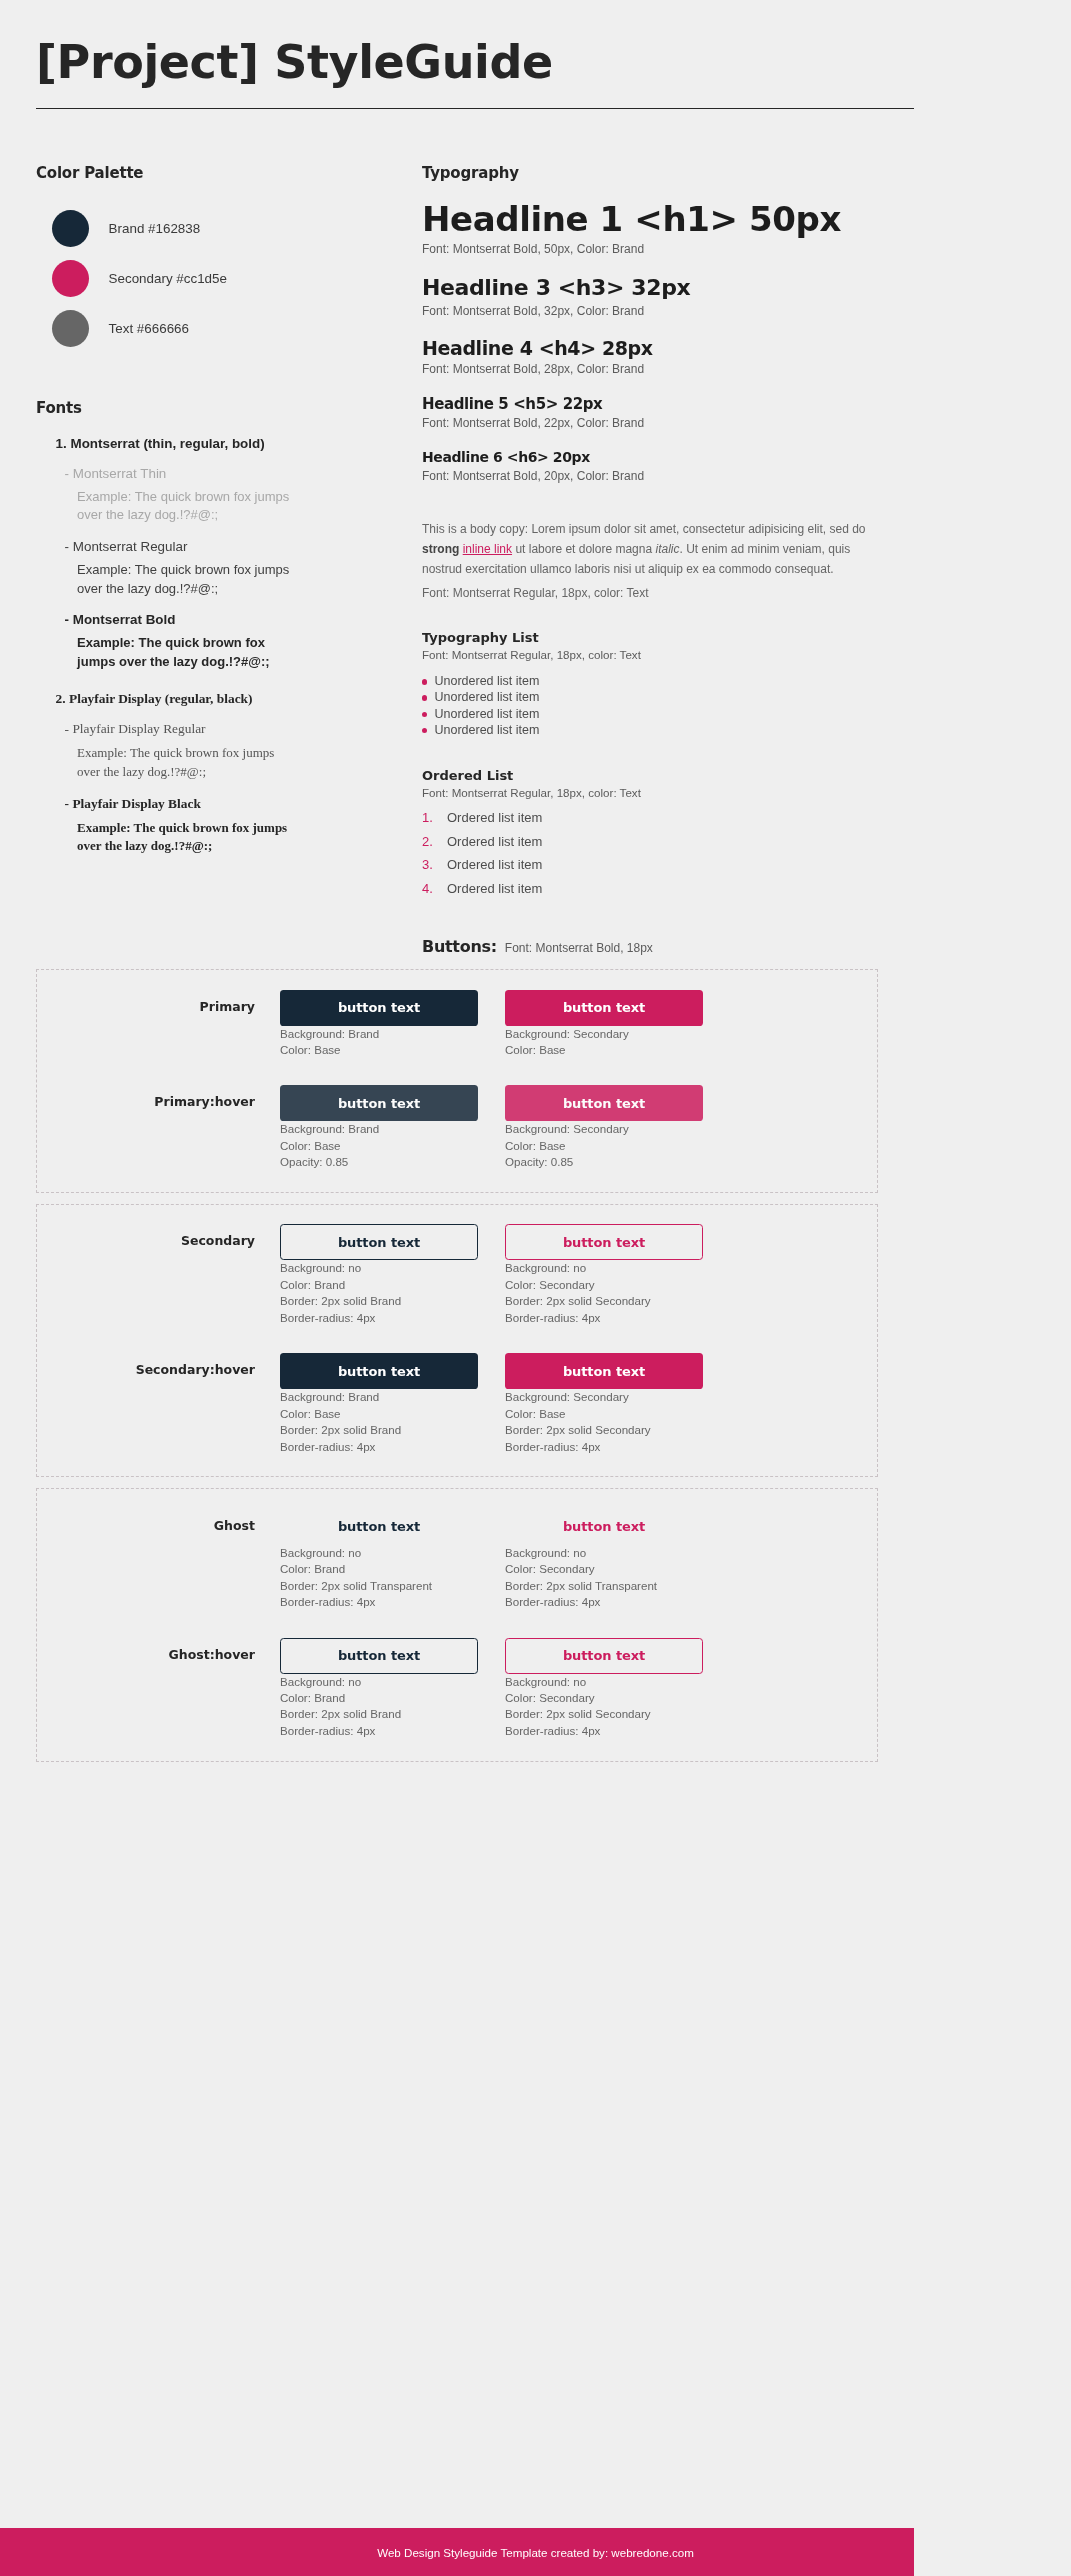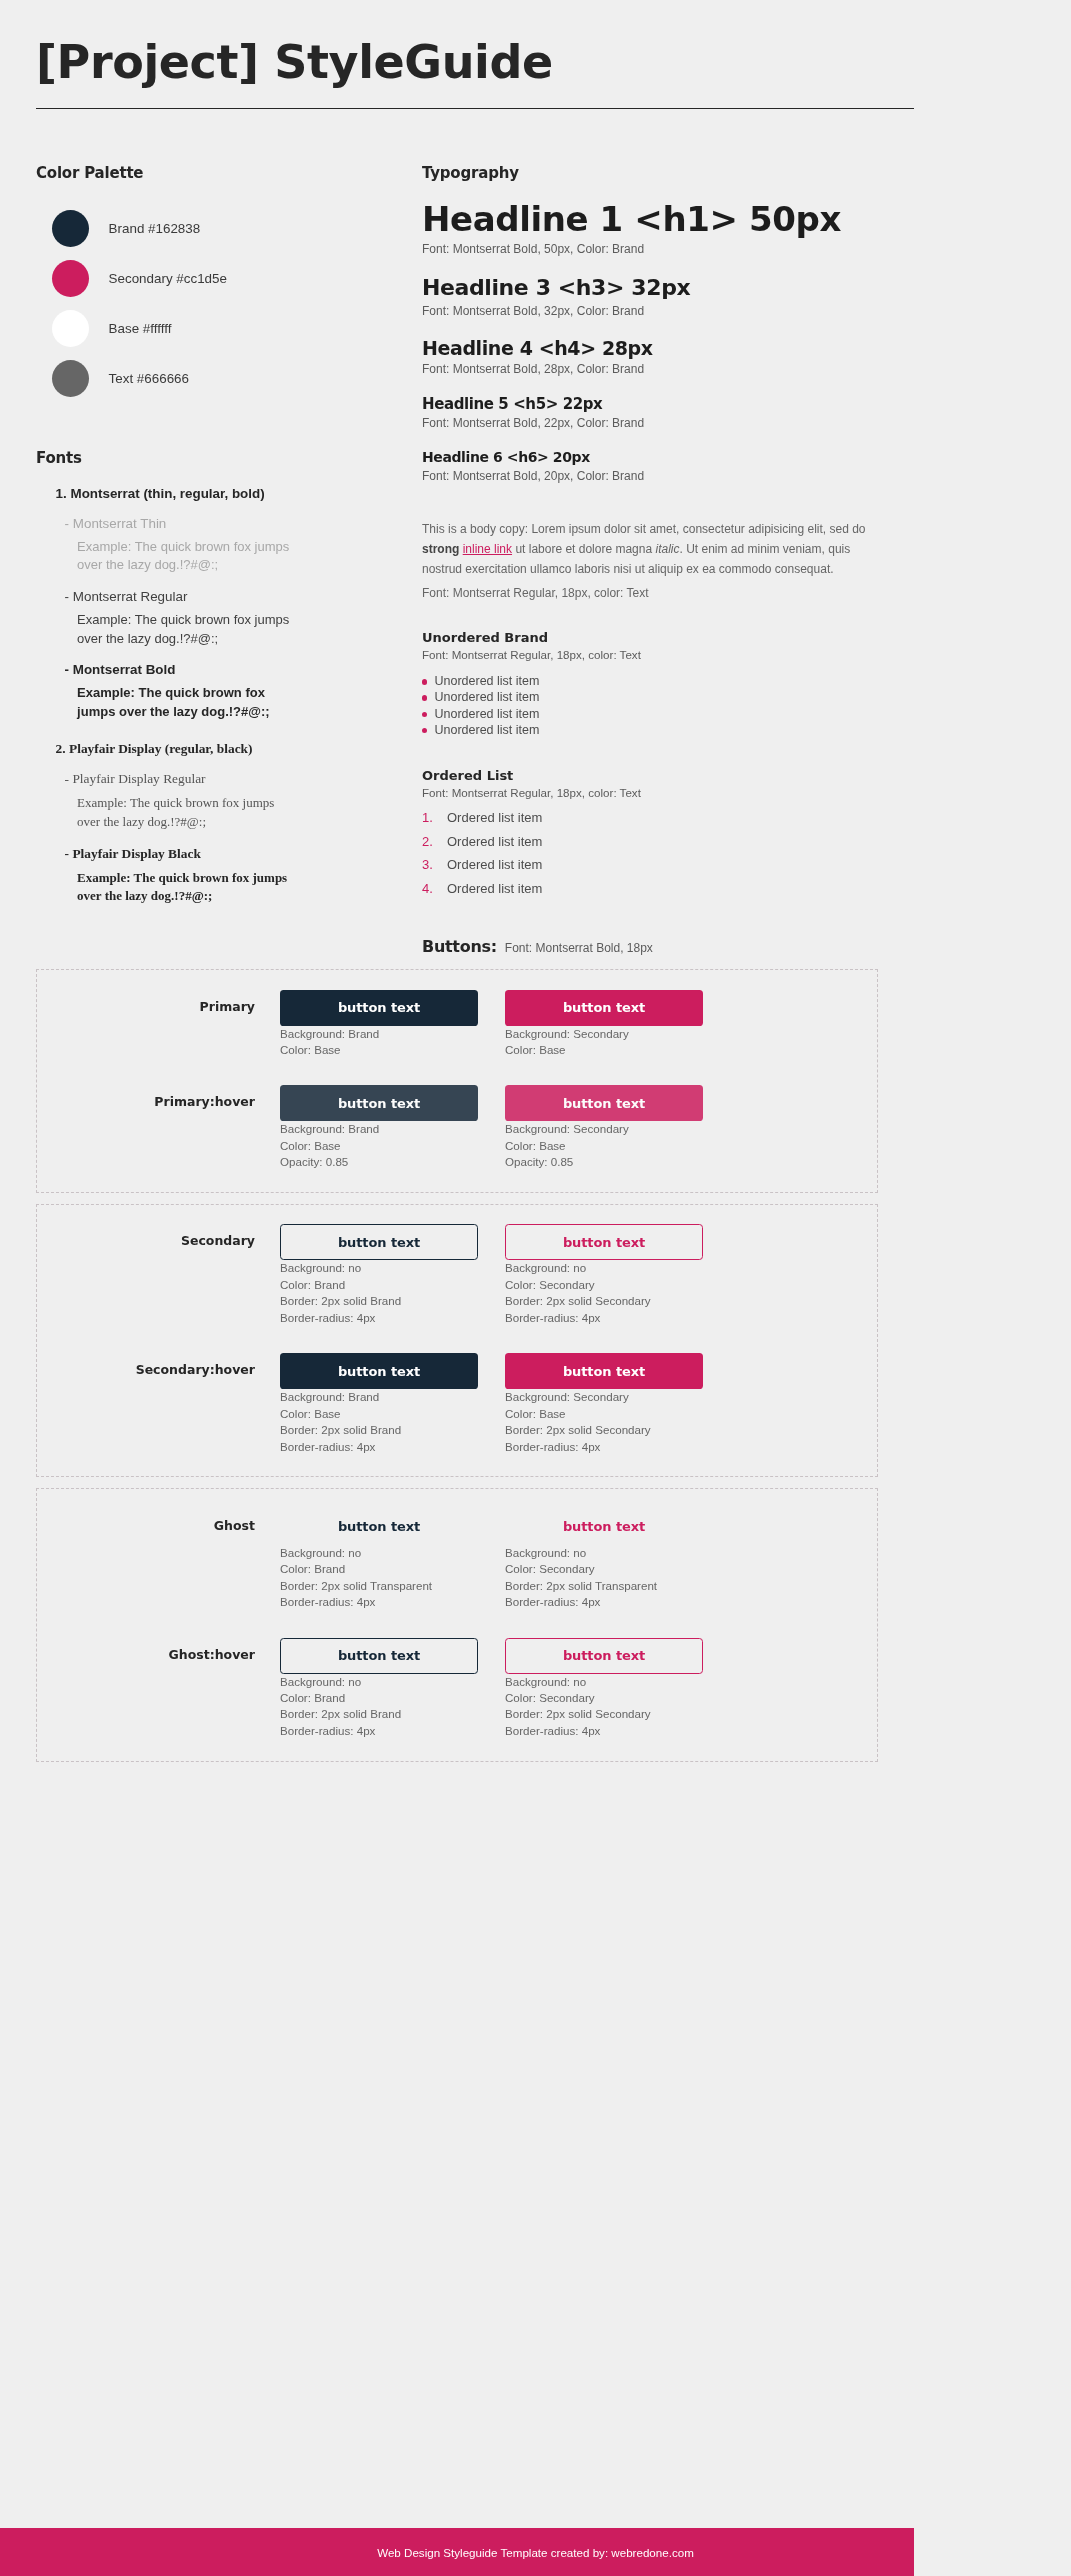--- a/index.html
+++ b/index.html
@@ -279,24 +279,20 @@
       <div class="swatch-list" id="swatch-list">
           <div class="swatch-row">
             <div class="swatch-dot" style="background: rgb(22, 40, 56);"></div>
             <div class="swatch-label">Brand #162838</div>
           </div>
           <div class="swatch-row">
             <div class="swatch-dot" style="background: rgb(204, 29, 94);"></div>
             <div class="swatch-label">Secondary #cc1d5e</div>
           </div>
           <div class="swatch-row">
-            <div class="swatch-dot" style="background: rgb(255, 255, 255);"></div>
-            <div class="swatch-label">Base #ffffff</div>
-          </div>
-          <div class="swatch-row">
             <div class="swatch-dot" style="background: rgb(102, 102, 102);"></div>
             <div class="swatch-label">Text #666666</div>
           </div>
         </div>
 
       <div class="fonts-block">
         <div class="section-title">Fonts</div>
         <div id="font-groups">
             <div class="font-group">
               <div class="font-group-title ">1. Montserrat (thin, regular, bold)</div>
@@ -355,21 +351,21 @@
             <div class="meta">Font: Montserrat Bold, 20px, Color: Brand</div>
           </div>
         </div>
 
       <div class="bodycopy">
         <span>This is a body copy: Lorem ipsum dolor sit amet, consectetur adipisicing elit, sed do </span><strong>strong</strong><span> </span><a class="inline-link" href="#">inline link</a><span> ut labore et dolore magna </span><em>italic</em><span>. Ut enim ad minim veniam, quis nostrud exercitation ullamco laboris nisi ut aliquip ex ea commodo consequat.</span>
       </div>
       <div class="bodycopy-meta">Font: Montserrat Regular, 18px, color: Text</div>
 
       <div class="list-block">
-        <div class="list-head">Unordered Brand</div>
+        <div class="list-head">Typography List</div>
         <div class="list-meta">Font: Montserrat Regular, 18px, color: Text</div>
         <ul class="ul-demo" id="ul-demo">
             <li>Unordered list item</li>
             <li>Unordered list item</li>
             <li>Unordered list item</li>
             <li>Unordered list item</li>
           </ul>
       </div>
 
       <div class="list-block">

